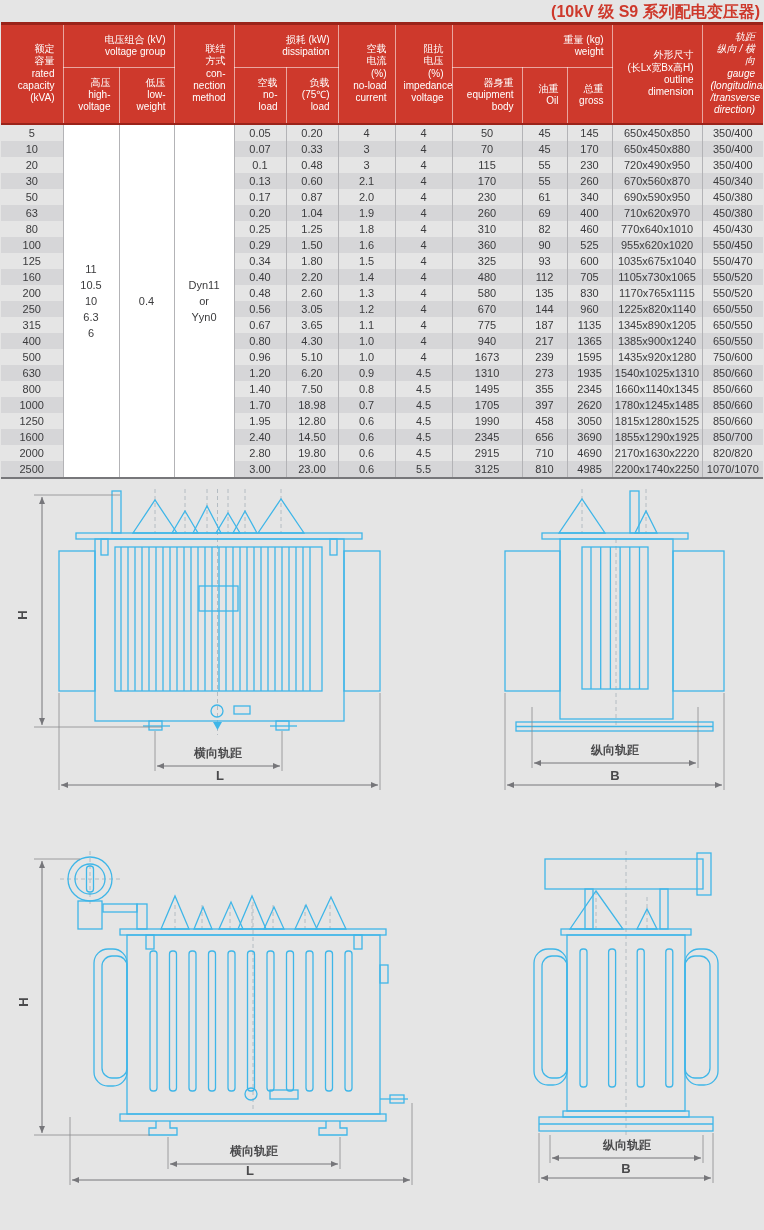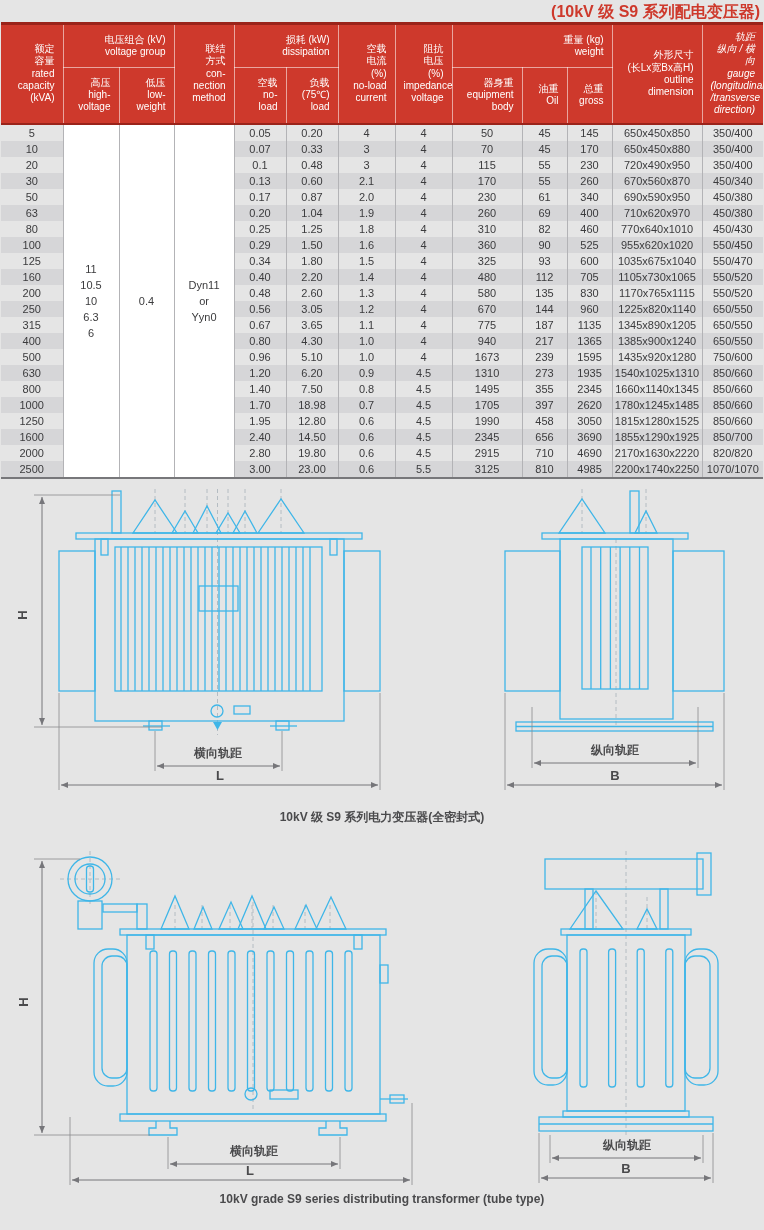--- a/index.html
+++ b/index.html
@@ -483,21 +483,20 @@
         <text class="lbl" x="160" y="269" text-anchor="middle">纵向轨距</text>
       </g>
       <g>
         <path class="ext" d="M50,208V305 M269,208V305"></path>
         <line class="dim" x1="52" y1="300" x2="267" y2="300" marker-start="url(#ar2)" marker-end="url(#ar2)"></line>
         <text class="lbl big" x="160" y="295" text-anchor="middle">B</text>
       </g>
     </svg>
 
     <div class="caption" style="top:330px">
-      <div>10kV 级 S9 系列电力变压器(全密封式)</div>
     </div>
 
     <svg style="left:0;top:368px" width="455" height="344" viewBox="0 0 455 344">
       <defs>
           <marker id="ar3" markerWidth="9" markerHeight="8" refX="7" refY="3" orient="auto-start-reverse">
             <path d="M0,0 L7,3 L0,6 z" fill="#76767a"></path>
           </marker>
         </defs>
       <g class="dash">
         <path d="M60,32H122 M90,4V58 M175,58V82 M202,58V82 M230,58V82 M252,58V82 M273,58V82 M305,58V82 M330,58V82 M253,55V262"></path>
@@ -599,17 +598,16 @@
         <text class="lbl" x="152" y="302" text-anchor="middle">纵向轨距</text>
       </g>
       <g>
         <path class="ext" d="M64,286V336 M238,286V336"></path>
         <line class="dim" x1="66" y1="331" x2="236" y2="331" marker-start="url(#ar4)" marker-end="url(#ar4)"></line>
         <text class="lbl big" x="151" y="326" text-anchor="middle">B</text>
       </g>
     </svg>
 
     <div class="caption" style="top:712px">
-      <div>10kV grade S9 series distributing transformer (tube type)</div>
     </div>
 
   </div>
 </div>
 
 </body></html>

